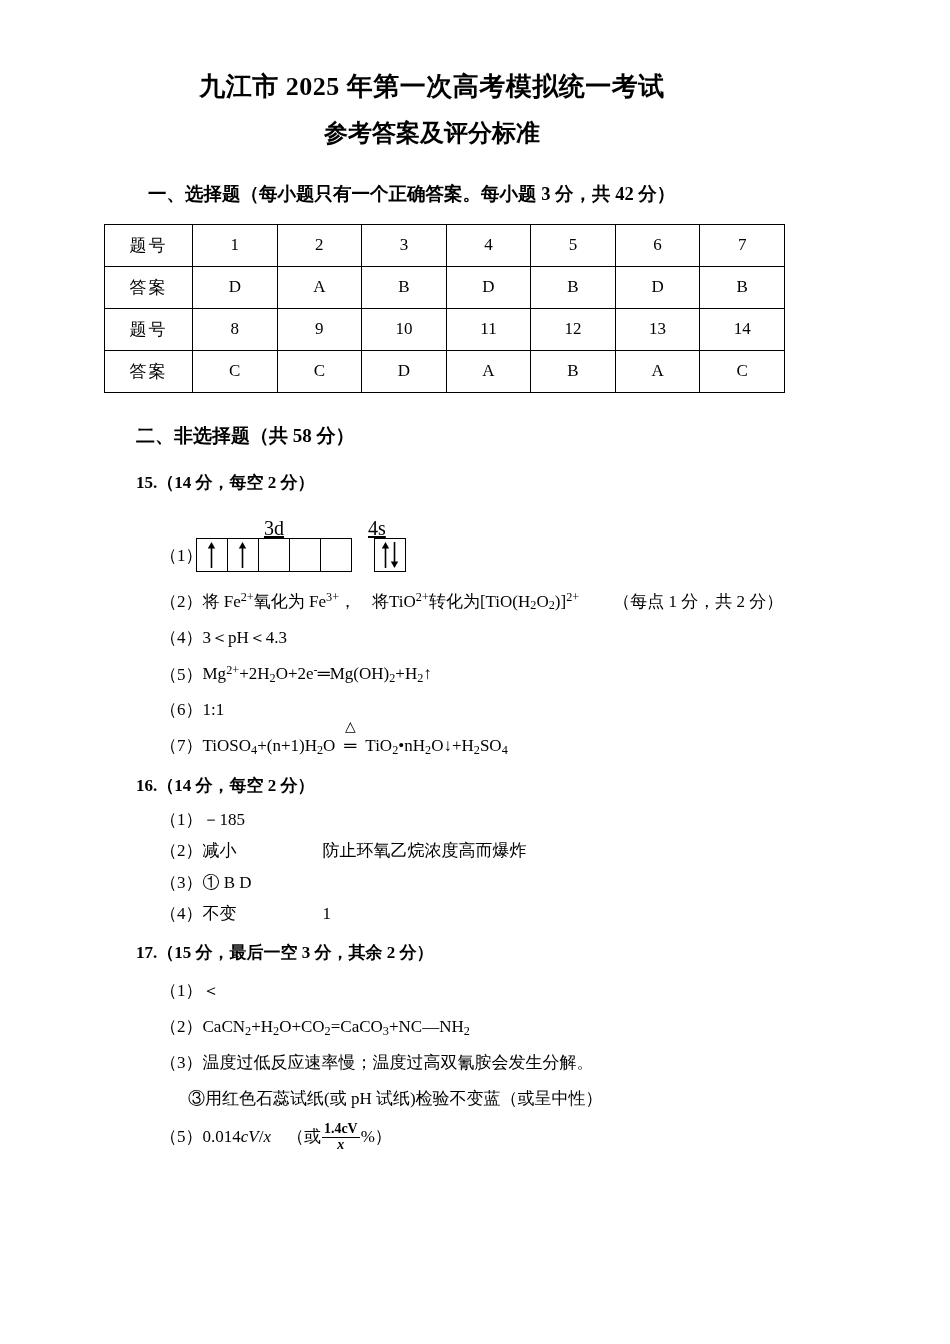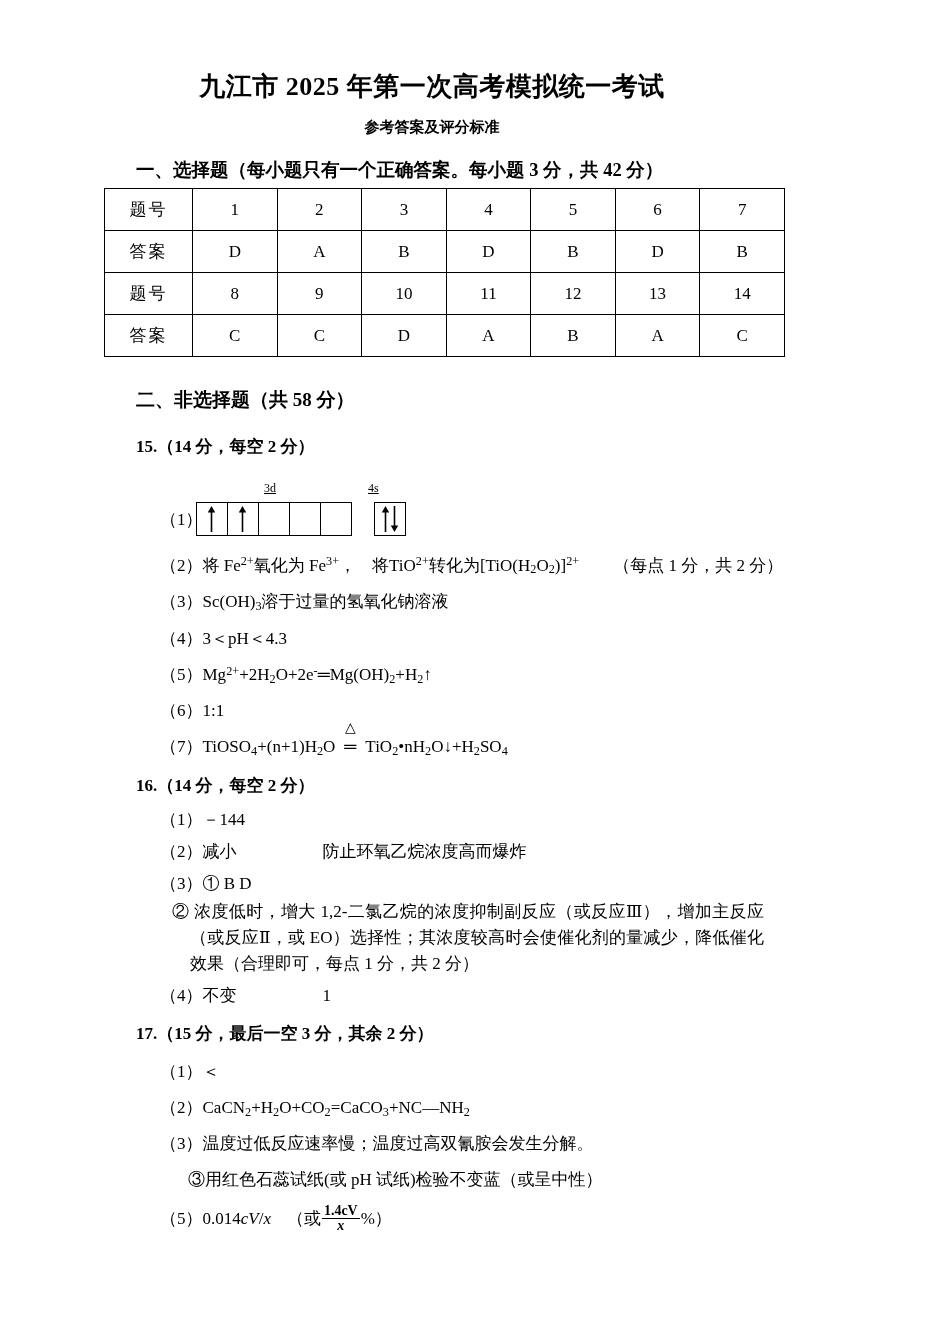--- a/index.html
+++ b/index.html
@@ -27,30 +27,30 @@
     font-weight: bold;
     font-size: 26px;
     letter-spacing: 0.5px;
     margin: 0;
     padding-top: 70px;
     line-height: 1.3;
   }
   .doc-subtitle {
     text-align: center;
     font-weight: bold;
-    font-size: 15px;
+    font-size: 24px;
     margin: 0;
     padding-top: 14px;
     line-height: 1.3;
   }
   
   .section-heading {
     font-weight: bold;
     font-size: 18.5px;
-    margin: 0;
+    margin: 12px;
     padding: 20px 0 6px 136px;
   }
   .section-heading-2 {
     font-weight: bold;
     font-size: 19px;
     margin: 0;
     padding: 30px 0 8px 136px;
   }
   .q-heading {
     font-weight: bold;
@@ -122,21 +122,21 @@
     position: absolute;
     left: 196px;
     top: 0px;
   }
   .orb-captions {
     position: relative;
     height: 20px;
   }
   .orb-cap {
     position: absolute;
-    font-size: 12px;
+    font-size: 20px;
     line-height: 1;
     text-decoration: underline;
   }
   .orb-cap.d { left: 68px; top: 2px; }
   .orb-cap.s { left: 172px; top: 2px; }
   .boxes {
     position: absolute;
     top: 22px;
     left: 0;
     display: flex;
@@ -299,57 +299,51 @@
           </div>
         </div>
       </div>
     </div>
   </div>
 
   <div class="line">
     <span>（2）</span><span>将 Fe</span><sup>2+</sup><span>氧化为 Fe</span><sup>3+</sup><span>，</span><span class="gap-xs"></span><span>将TiO</span><sup>2+</sup><span>转化为[TiO(H</span><sub>2</sub><span>O</span><sub>2</sub><span>)]</span><sup>2+</sup><span class="gap-sm"></span><span>（每点 1 分，共 2 分）</span>
   </div>
 
-  <div class="line">
-    <span>（3）</span><span>Sc(OH)</span><sub>3</sub><span>溶于过量的氢氧化钠溶液</span>
-  </div>
 
   <div class="line">
     <span>（4）</span><span>3＜pH＜4.3</span>
   </div>
 
   <div class="line">
     <span>（5）</span><span>Mg<sup>2+</sup>+2H<sub>2</sub>O+2e<sup>-</sup>═Mg(OH)<sub>2</sub>+H<sub>2</sub>↑</span>
   </div>
 
   <div class="line">
     <span>（6）</span><span>1:1</span>
   </div>
 
   <div class="line">
     <span>（7）</span><span>TiOSO<sub>4</sub>+(n+1)H<sub>2</sub>O</span><span class="heat-eq"><span class="tri">△</span><span>═</span></span><span>TiO<sub>2</sub>•nH<sub>2</sub>O↓+H<sub>2</sub>SO<sub>4</sub></span>
   </div>
 
   <div class="q-heading">16.（14 分，每空 2 分）</div>
 
   <div class="line tight">
-    <span>（1）</span><span>－144</span>
+    <span>（1）</span><span>－185</span>
   </div>
 
   <div class="line tight">
     <span>（2）</span><span>减小</span><span class="gap"></span><span>防止环氧乙烷浓度高而爆炸</span>
   </div>
 
   <div class="line tight">
     <span>（3）</span><span>①</span> <span>B D</span>
   </div>
 
-  <div class="para">
-    <span>②</span> <span>浓度低时，增大 1,2-二氯乙烷的浓度抑制副反应（或反应Ⅲ），增加主反应（或反应Ⅱ，或 EO）选择性；其浓度较高时会使催化剂的量减少，降低催化效果（合理即可，每点 1 分，共 2 分）</span>
-  </div>
 
   <div class="line tight">
     <span>（4）</span><span>不变</span><span class="gap"></span><span>1</span>
   </div>
 
   <div class="q-heading">17.（15 分，最后一空 3 分，其余 2 分）</div>
 
   <div class="line">
     <span>（1）</span><span>＜</span>
   </div>

